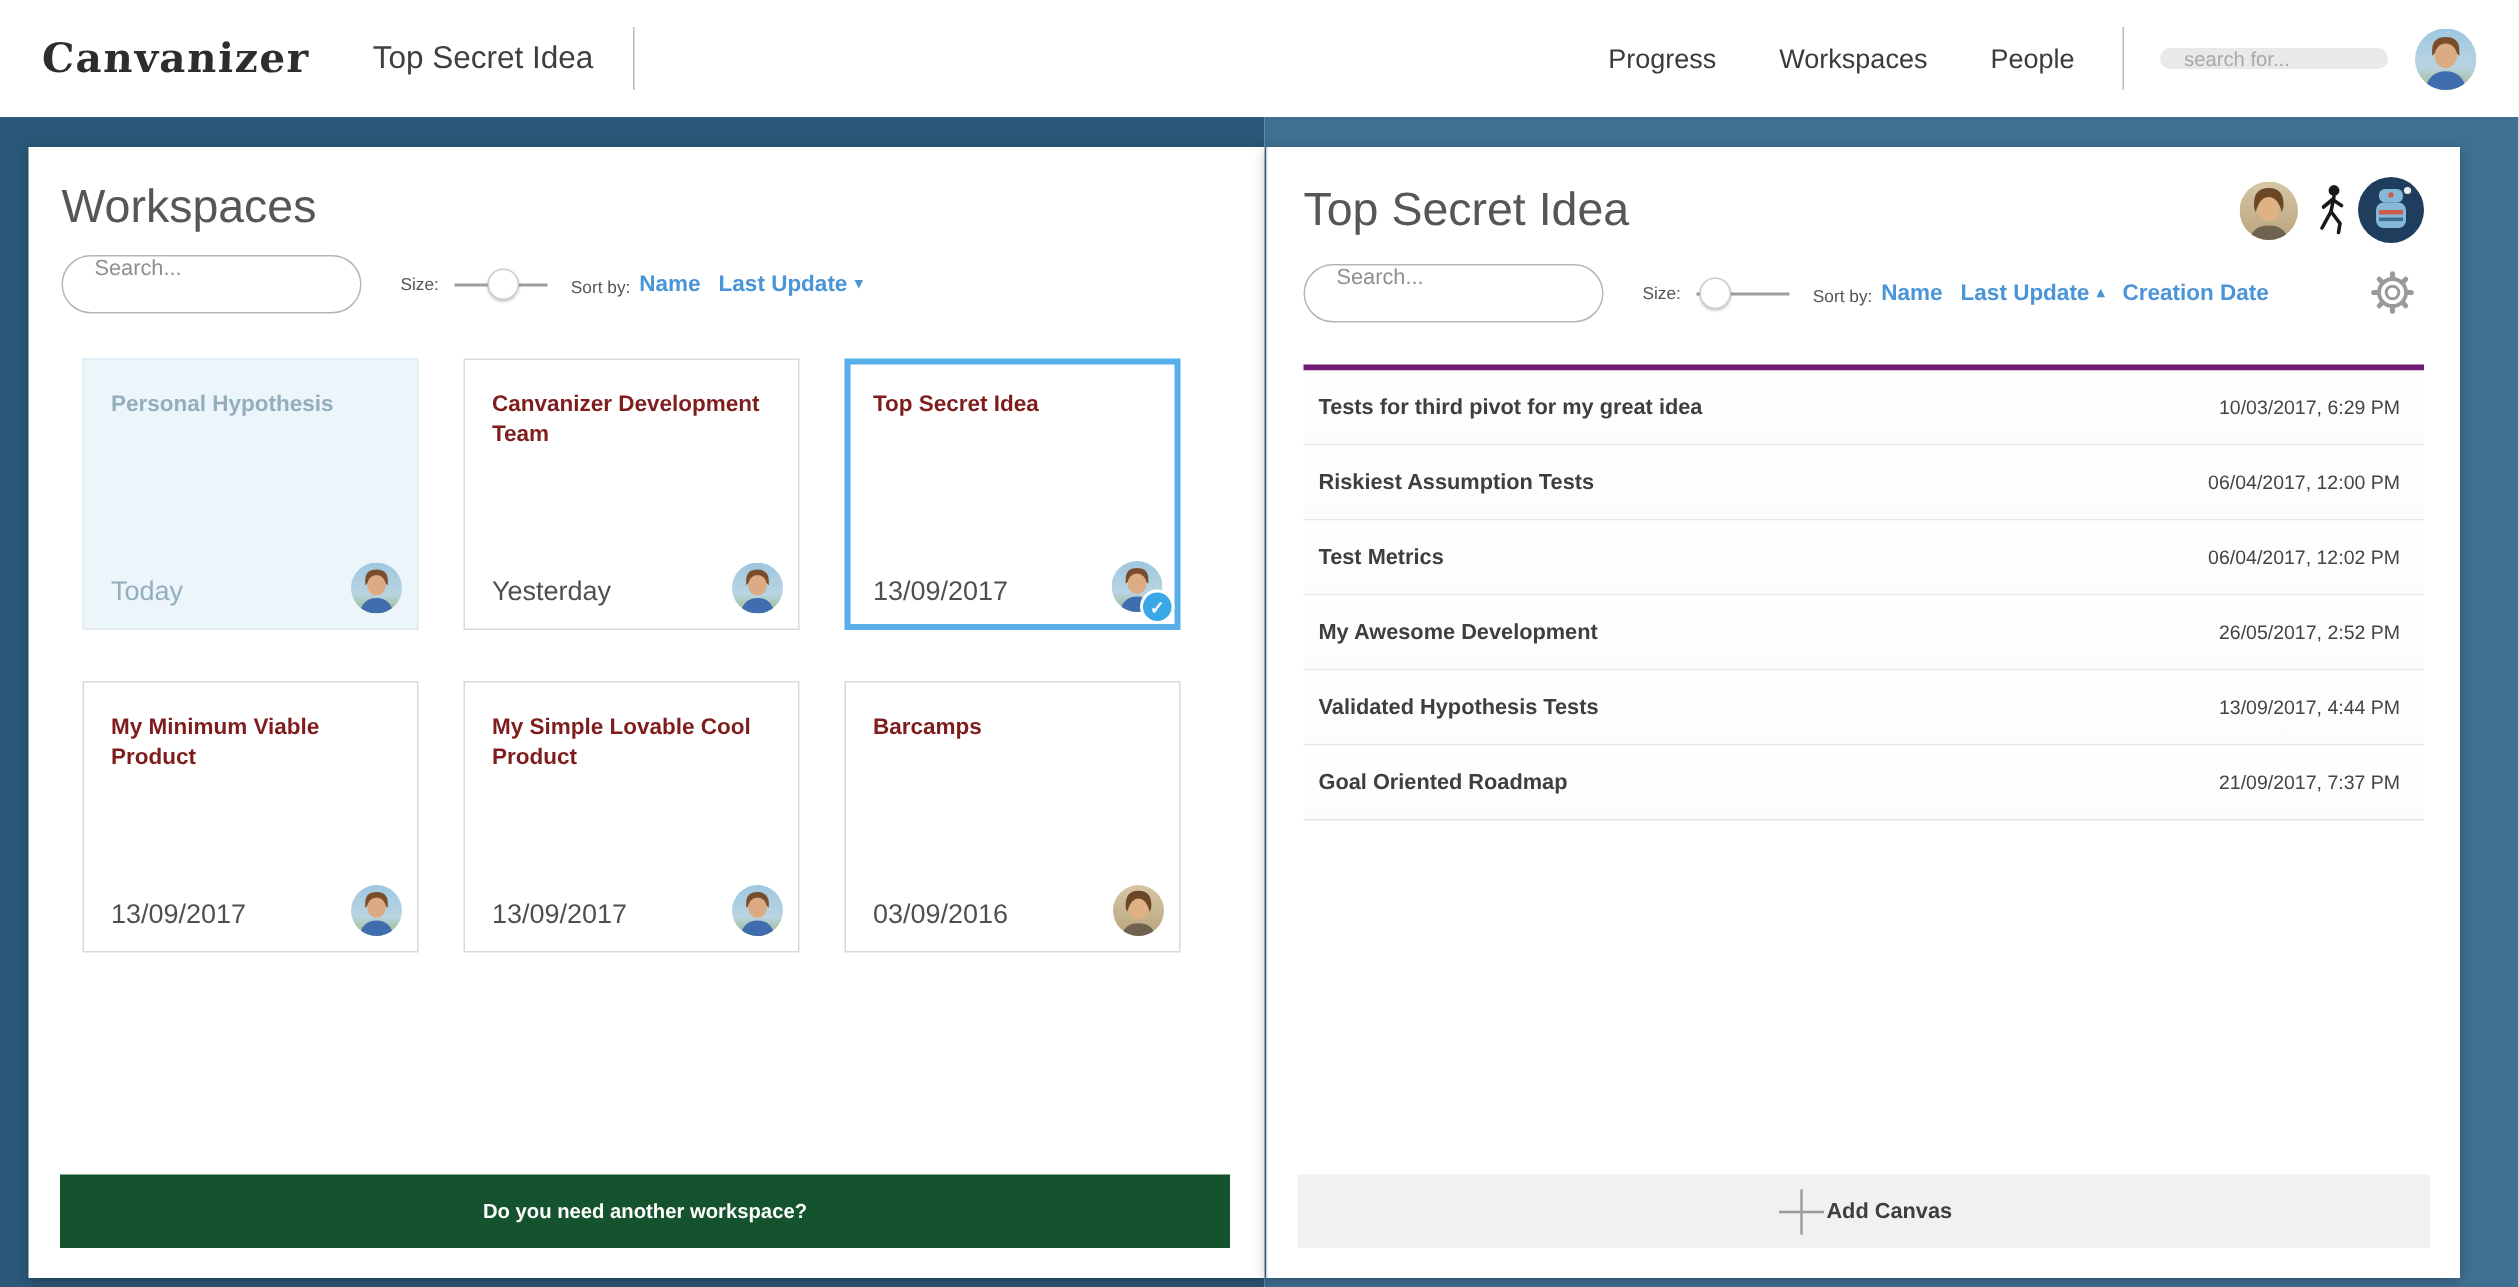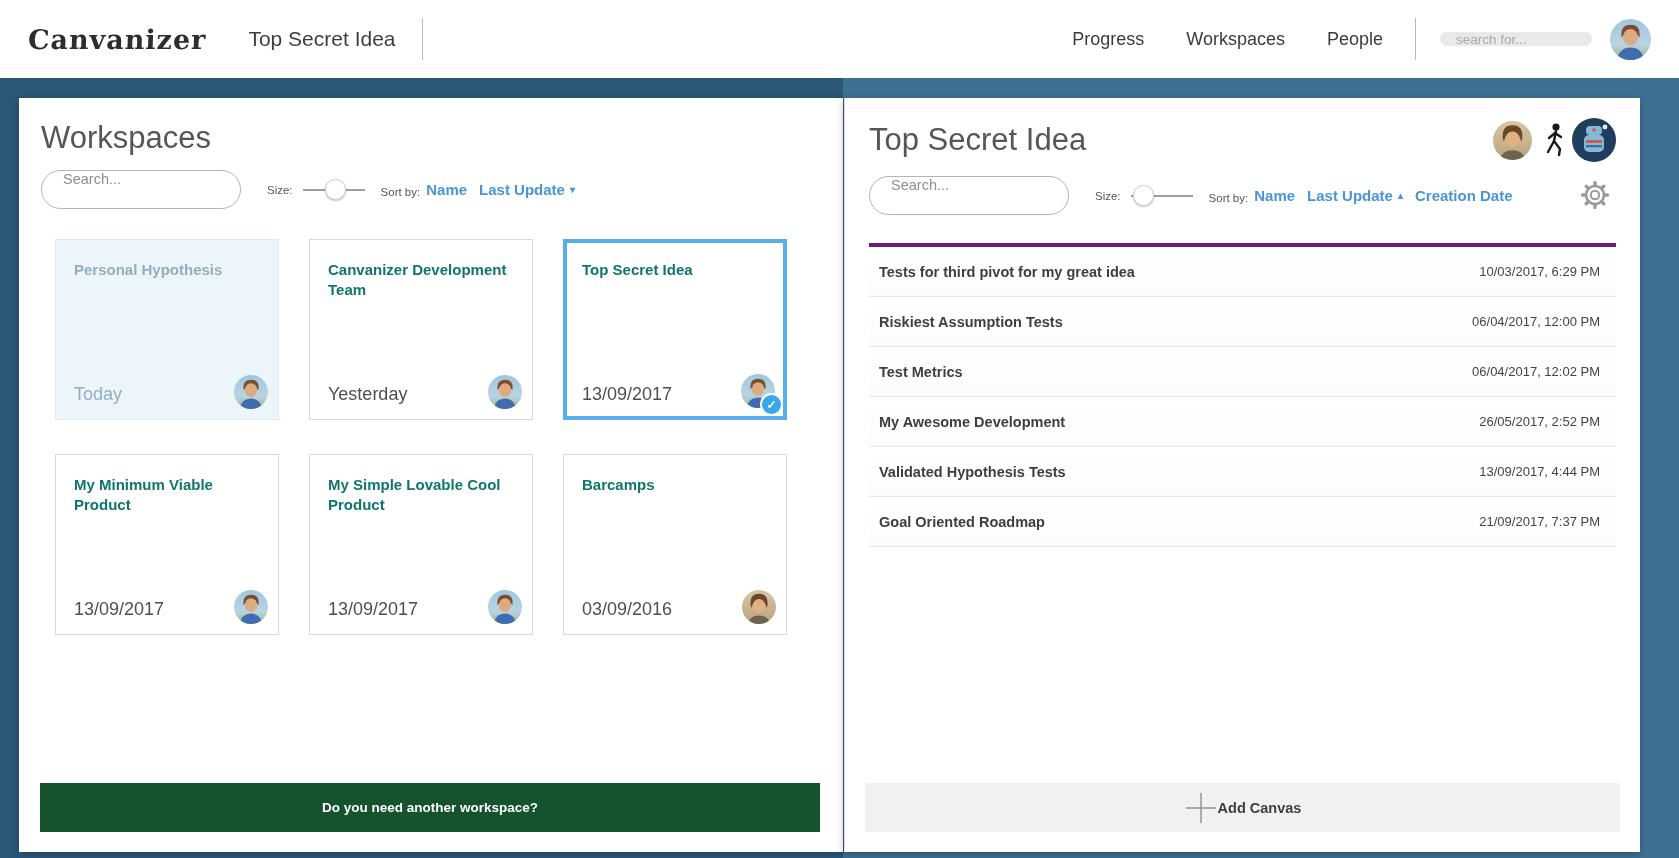--- a/index.html
+++ b/index.html
@@ -54,21 +54,21 @@
   .sort-group .ctrl-label { margin-right:-6px; }
   .sort-link { font-size:15px; font-weight:700; color:#4a94d8; text-decoration:none; cursor:pointer;
                display:flex; align-items:center; gap:5px; white-space:nowrap; }
   .sort-arrow { font-size:10px; line-height:1; }
 
   
   .panel-left .inner { padding:22px 24px 0 22px; }
   .cards { display:grid; grid-template-columns:repeat(3,224px); gap:34px 30px; margin:30px 0 0 14px; }
   .card { position:relative; width:224px; height:181px; background:#fff; border:1px solid #d9d9d9;
           padding:20px 18px; cursor:pointer; }
-  .card-title { font-size:15px; font-weight:700; color:#0f766e; line-height:1.35; }
+  .card-title { font-size:15px; font-weight:700; color:#7f1d1d; line-height:1.35; }
   .card-date { position:absolute; left:18px; bottom:14px; font-size:18px; color:#4f4f4f;margin-top:12px; }
   .card-avatar { position:absolute; right:10px; bottom:10px; width:34px; height:34px;
                  border-radius:50%; overflow:hidden; }
   .card.personal { background:#ecf5fa; border-color:#ddeaf2; }
   .card.personal .card-title, .card.personal .card-date { color:#93aebc; }
   .card.selected { border:4px solid #57aee8; padding:17px 15px; }
   .card.selected .card-date { left:15px; bottom:11px; }
   .card.selected .card-avatar { right:8px; bottom:8px; }
   .check-badge { position:absolute; right:0; bottom:0; width:23px; height:23px; border-radius:50%;
                  background:#3aa7e8; border:2px solid #fff; color:#fff; font-size:12px; font-weight:700;

